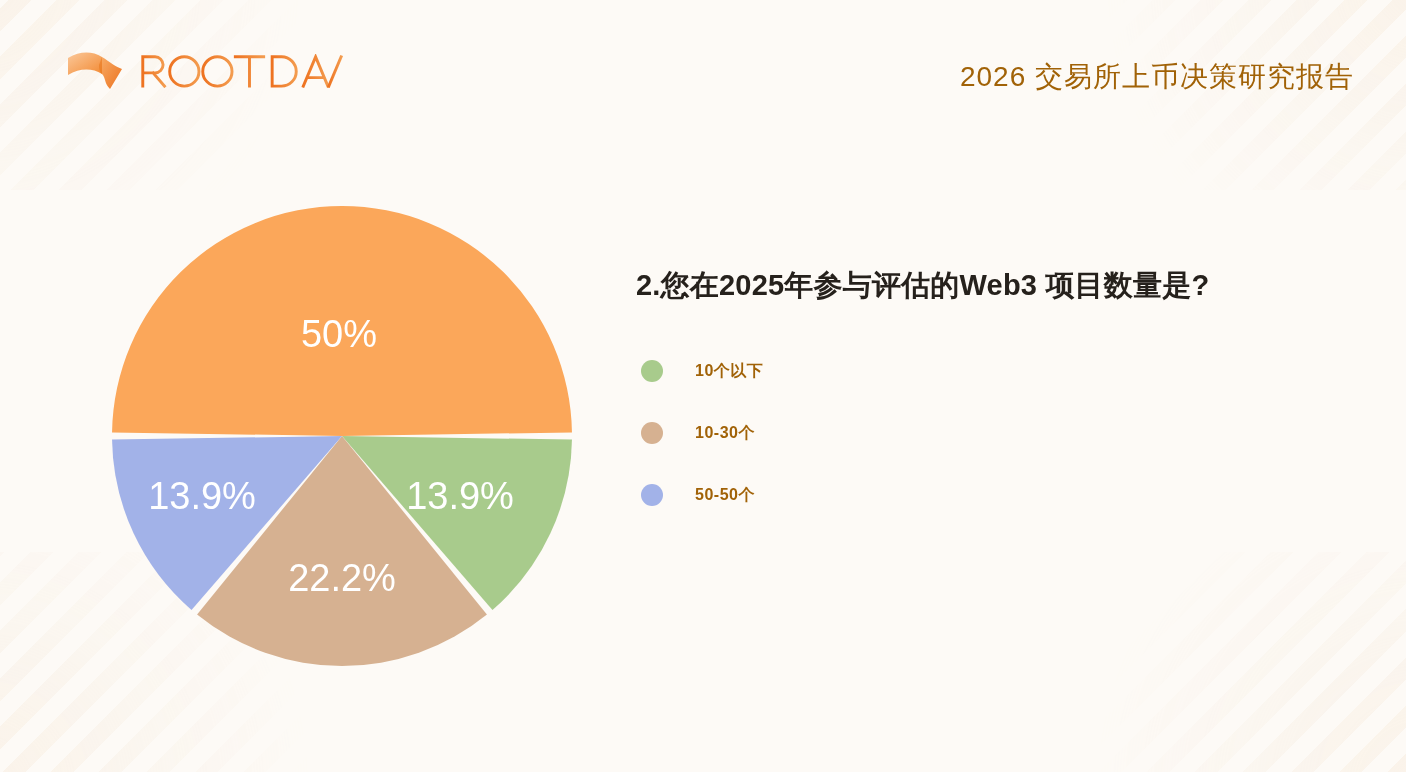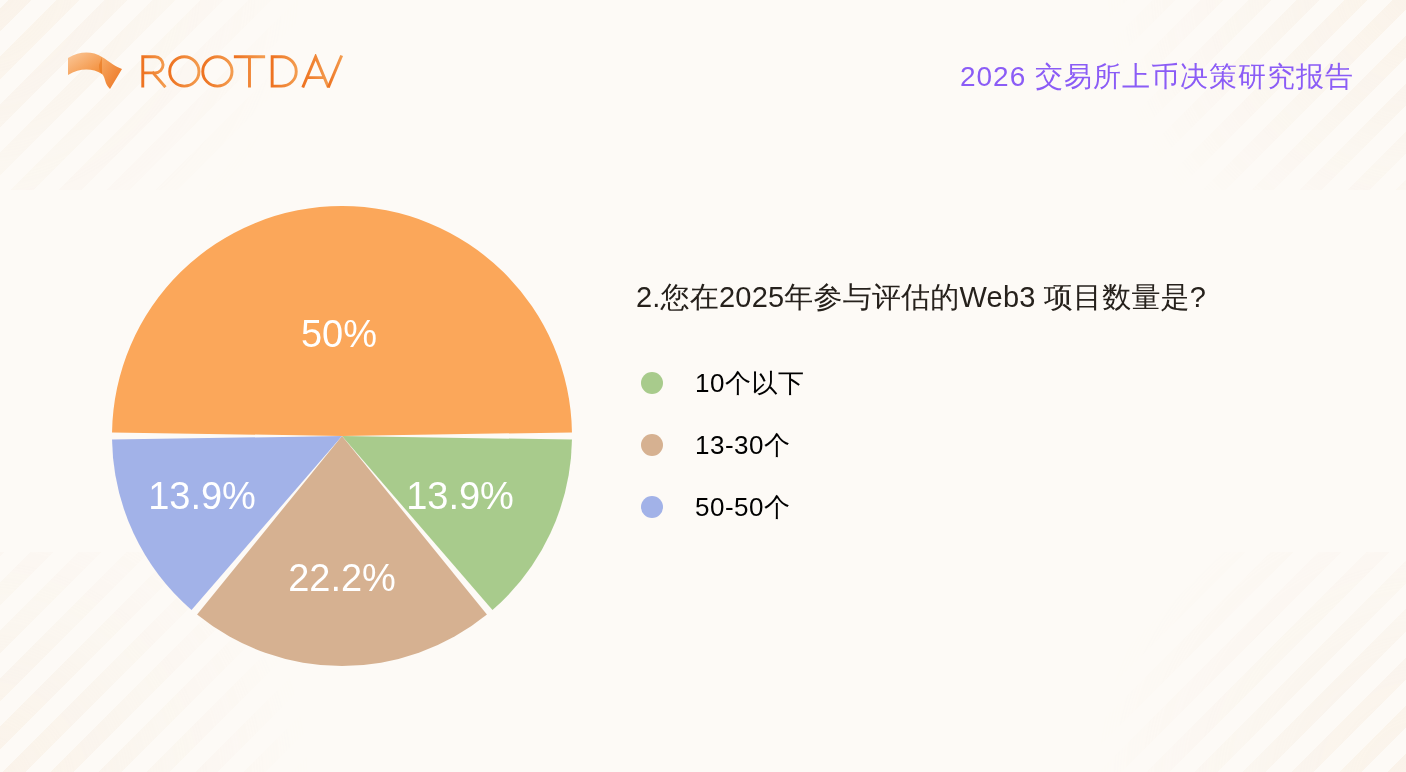--- a/index.html
+++ b/index.html
@@ -56,21 +56,21 @@
   }
   .brand-mark { width: 62px; height: 42px; display: block; }
   .brand-word { display: block; height: 34px; }
 
   .report-title {
     position: absolute;
     right: 52px;
     top: 58px;
     font-size: 28px;
     letter-spacing: 1px;
-    color: #8b5cf6;
+    color: #a16207;
     white-space: nowrap;
     font-weight: 400;
   }
 
   
   .chart-area {
     position: absolute;
     left: 0;
     top: 0;
     width: 620px;
@@ -88,45 +88,46 @@
 
   
   .panel {
     position: absolute;
     left: 636px;
     top: 262px;
     width: 740px;
   }
   .question {
     font-size: 29px;
-    font-weight: normal;
+    font-weight: bold;
     color: #26211c;
     letter-spacing: 0.2px;
     white-space: nowrap;
-    margin: 16px 0 34px 0;
+    margin: 4px 0 34px 0;
   }
   .legend { margin: 0; padding: 0; list-style: none; }
   .legend-item {
     display: flex;
     align-items: center;
     height: 62px;
   }
   .legend-dot {
     width: 22px;
     height: 22px;
     border-radius: 50%;
     flex: 0 0 auto;
     margin-left: 5px;
   }
   .legend-label {
     margin-left: 32px;
-    font-size: 26px;
-    color: #000000;
+    font-size: 16px;
+    color: #a16207;
     letter-spacing: 0.5px;
     white-space: nowrap;
+    font-weight: bold;
   }
 </style>
 </head>
 <body>
 
 <div class="texture texture-tl"></div>
 <div class="texture texture-tr"></div>
 <div class="texture texture-bl"></div>
 <div class="texture texture-br"></div>
 
@@ -202,20 +203,20 @@
 <div class="panel">
   <h1 class="question">2.您在2025年参与评估的Web3 项目数量是?</h1>
 
   <ul class="legend" id="legend-list">
       <li class="legend-item">
         <span class="legend-dot" style="background: rgb(168, 203, 140);"></span>
         <span class="legend-label">10个以下</span>
       </li>
       <li class="legend-item">
         <span class="legend-dot" style="background: rgb(214, 177, 145);"></span>
-        <span class="legend-label">13-30个</span>
+        <span class="legend-label">10-30个</span>
       </li>
       <li class="legend-item">
         <span class="legend-dot" style="background: rgb(162, 178, 232);"></span>
         <span class="legend-label">50-50个</span>
       </li>
     </ul>
 </div>
 
 </body></html>

